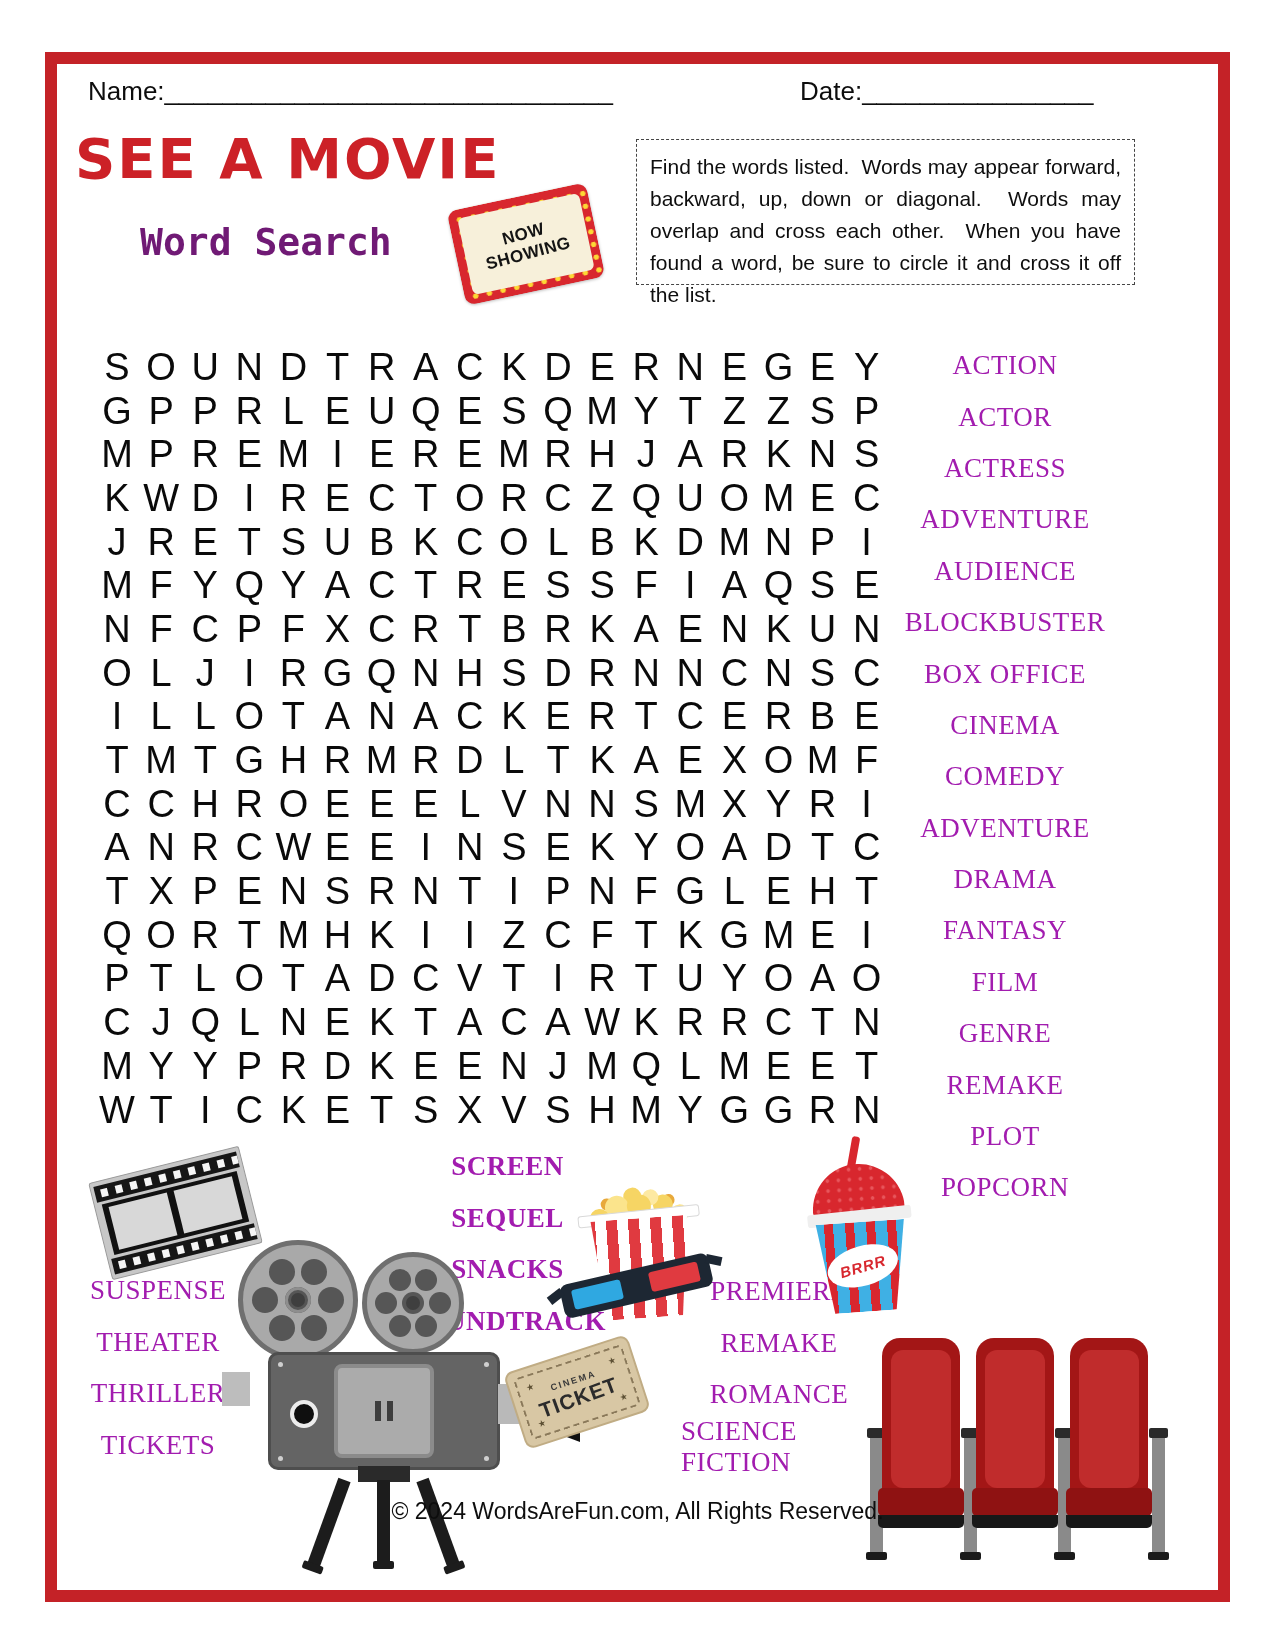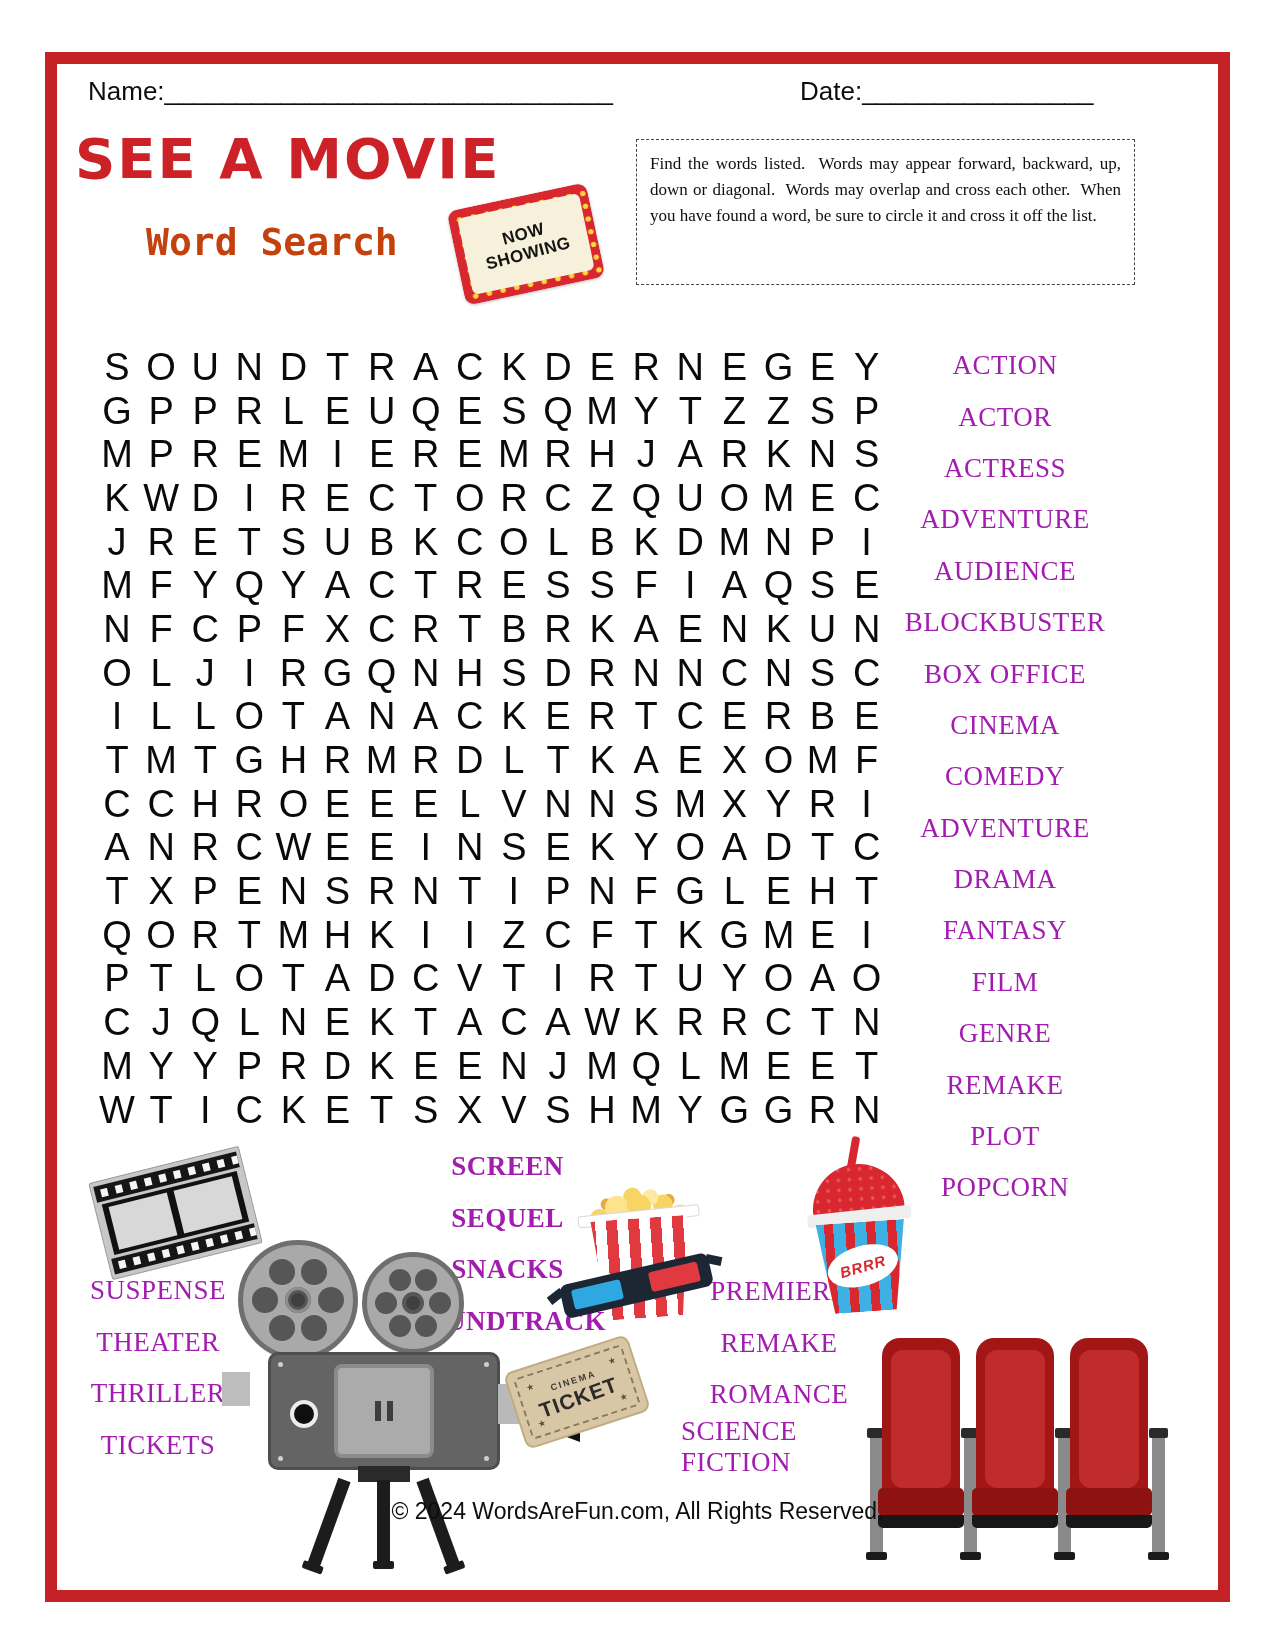--- a/index.html
+++ b/index.html
@@ -19,22 +19,22 @@
   .date-row { position:absolute; left:800px; top:76px; font-size:26px; color:#0d0d0d; }
   .fill-line { letter-spacing:0; }
 
   
   .title-main {
     position:absolute; left:75px; top:126px; width:440px;
     font-family:"DejaVu Sans", sans-serif; font-weight:800; font-size:56px;
     letter-spacing:2px; color:var(--title-red,#cc2127);
   }
   .title-sub {
-    position:absolute; left:146px; top:220px;
-    font-family:"DejaVu Sans Mono", monospace; font-weight:bold; font-size:38px; color:#c2410c;
+    position:absolute; left:140px; top:220px;
+    font-family:"DejaVu Sans Mono", monospace; font-weight:bold; font-size:38px; color:#701a75;
   }
 
   
   .sign {
     position:absolute; left:455px; top:196px; width:142px; height:96px;
     transform:rotate(-12deg); border-radius:10px;
     background-color:var(--sign-red,#d8272e);
     background-image:radial-gradient(circle, var(--dot-yellow,#fdd835) 2.4px, rgba(0,0,0,0) 3px);
     background-size:14px 13px; background-position:4px 4px;
     box-shadow:0 1px 3px rgba(0,0,0,.25);
@@ -43,21 +43,21 @@
     position:absolute; inset:9px; background:#f7f0da; border-radius:6px;
     display:flex; flex-direction:column; align-items:center; justify-content:center;
   }
   .sign-line { font-weight:800; font-size:17px; line-height:1.15; letter-spacing:.5px;
     color:#141414; transform:rotate(-3deg); }
 
   
   .instructions {
     position:absolute; left:636px; top:139px; width:499px; height:146px;
     border:1.5px dashed #454545; padding:11px 13px;
-    font-family:Liberation Serif, serif; font-size:17px; line-height:1.52;
+    font-family:Liberation Sans, sans-serif; font-size:21px; line-height:1.52;
     text-align:justify; color:#0e0e0e;
   }
 
   
   .grid {
     position:absolute; left:95px; top:345px;
     display:grid; grid-template-columns:repeat(18, 44.1px); grid-auto-rows:43.7px;
   }
   .cell {
     display:flex; align-items:center; justify-content:center;

